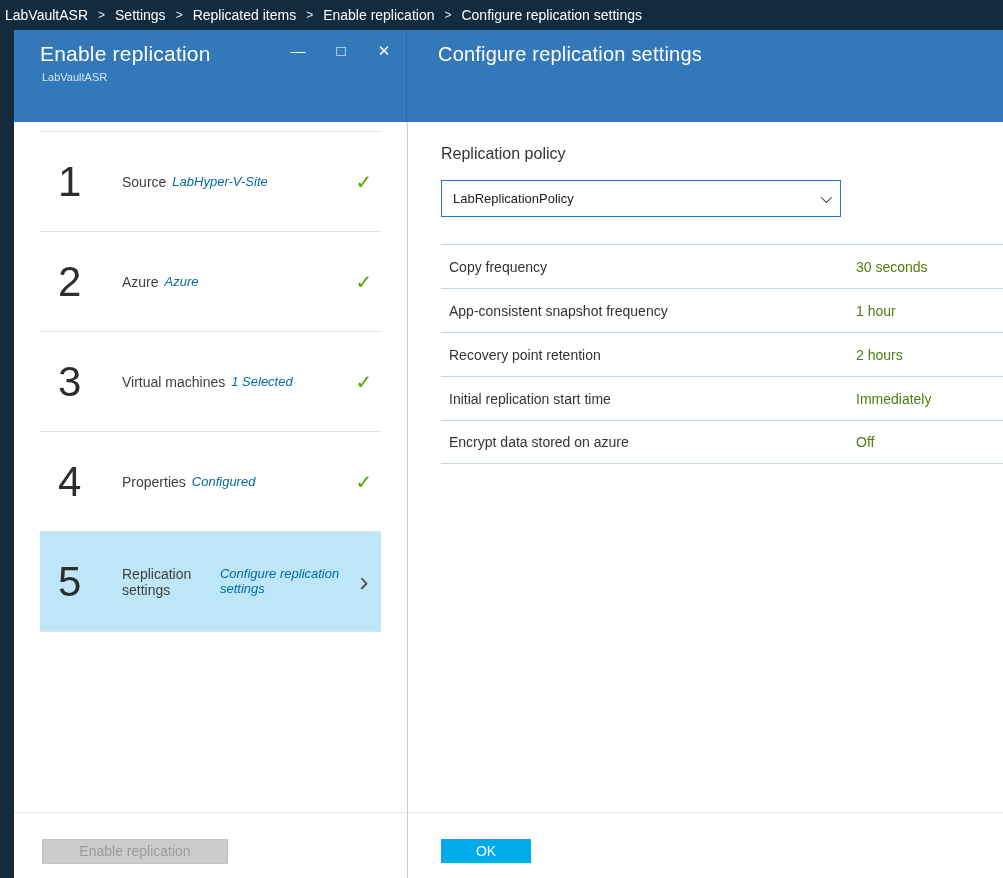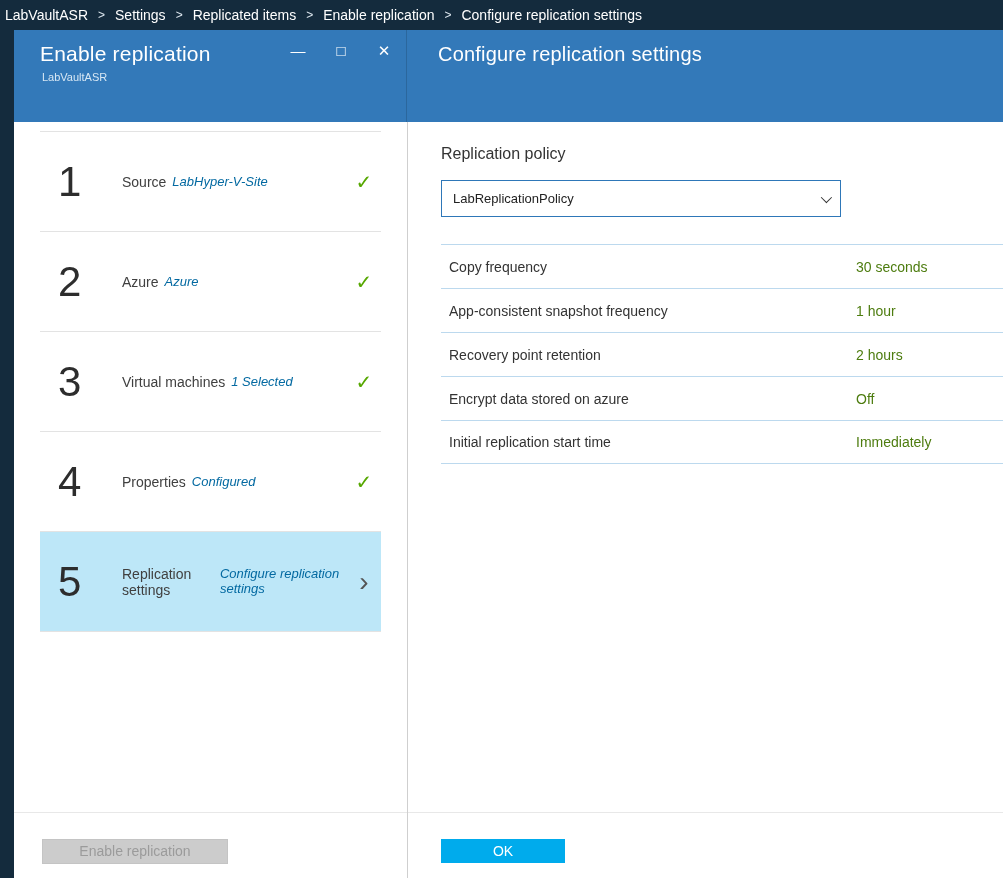--- a/index.html
+++ b/index.html
@@ -115,21 +115,21 @@
   }
   .setting-row:last-child { border-bottom: 1px solid #bcd9ee; }
   .setting-label { width: 407px; flex: 0 0 407px; color: #333; }
   .setting-value { color: #4d7c0f; }
 
   .right-footer {
     position: absolute; bottom: 0; left: 0; width: 100%; height: 66px;
     border-top: 1px solid #e8e8e8; background: #fff;
   }
   .btn-ok {
-    position: absolute; top: 26px; left: 33px; width: 124px; height: 24px;
+    position: absolute; top: 26px; left: 33px; width: 90px; height: 24px;
     background: #00ABEC; border: none;
     color: #fff; font-size: 14px; text-align: center; line-height: 24px;
     cursor: pointer;
   }
 </style>
 </head>
 <body>
 
 <div class="topbar">
   <span class="crumb">LabVaultASR</span>
@@ -228,25 +228,25 @@
     </div>
     <div class="setting-row">
       <div class="setting-label">App-consistent snapshot frequency</div>
       <div class="setting-value">1 hour</div>
     </div>
     <div class="setting-row">
       <div class="setting-label">Recovery point retention</div>
       <div class="setting-value">2 hours</div>
     </div>
     <div class="setting-row">
+      <div class="setting-label">Initial replication start time</div>
+      <div class="setting-value">Immediately</div>
+    </div>
+    <div class="setting-row">
       <div class="setting-label">Encrypt data stored on azure</div>
       <div class="setting-value">Off</div>
     </div>
-    <div class="setting-row">
-      <div class="setting-label">Initial replication start time</div>
-      <div class="setting-value">Immediately</div>
-    </div>
   </div>
 
   <div class="right-footer">
     <button class="btn-ok">OK</button>
   </div>
 </div>
 
 </body></html>

